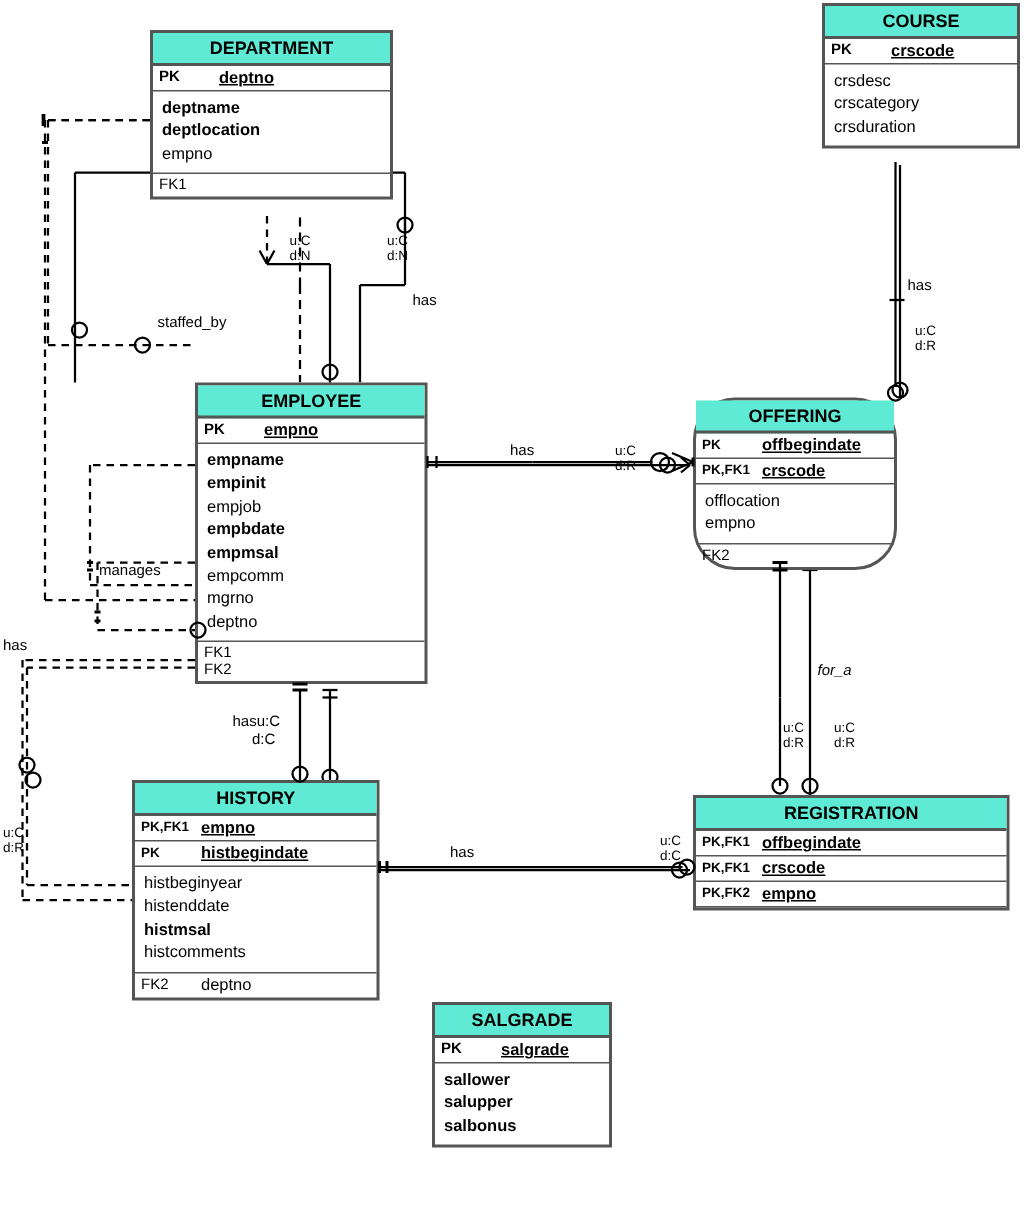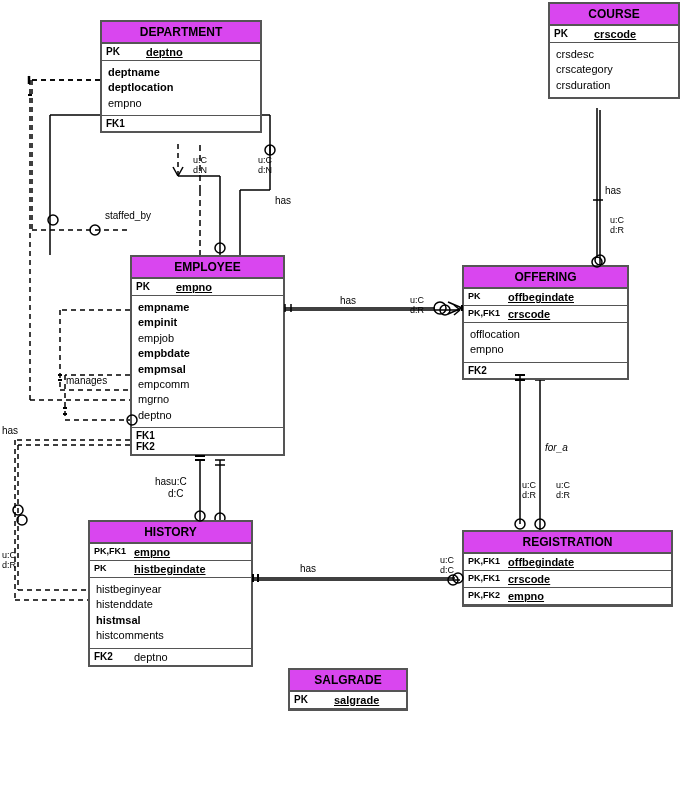--- a/index.html
+++ b/index.html
@@ -17,21 +17,21 @@
       width: 690px;
       height: 803px;
     }
     .entity-table {
       position: absolute;
       border: 2px solid #555;
       background: #fff;
       min-width: 120px;
     }
     .entity-header {
-      background: #d946ef;
+      background: #5eead4;
       text-align: center;
       font-weight: bold;
       padding: 3px 6px;
       border-bottom: 2px solid #555;
       font-size: 12px;
     }
     .pk-row {
       display: flex;
       border-bottom: 1px solid #555;
       padding: 2px 4px;
@@ -62,21 +62,21 @@
     }
     .fk-section {
       display: flex;
       border-top: 1px solid #555;
       padding: 2px 4px;
     }
     .fk-label {
       font-size: 10px;
       min-width: 40px;
       color: #000;
-      font-weight: bold;
+      font-weight: normal;
     }
     .fk-field {
       font-size: 11px;
     }
     svg.lines {
       position: absolute;
       top: 0; left: 0;
       width: 690px;
       height: 803px;
       pointer-events: none;
@@ -221,21 +221,21 @@
     <div class="fk-section" style="flex-direction:column;">
       <div style="display:flex;">
         <span class="fk-label">FK1</span>
       </div>
       <div style="display:flex;">
         <span class="fk-label">FK2</span>
       </div>
     </div>
   </div>
 
-  <div class="entity-table" style="left:462px; top:265px; width:167px;">
+  <div class="entity-table" style="left:462px; top:265px; width:136px;border-radius:28px;">
     <div class="entity-header">OFFERING</div>
     <div class="pk-row">
       <span class="pk-label" style="font-size:9px;">PK</span>
       <span class="pk-field">offbegindate</span>
     </div>
     <div class="pk-row">
       <span class="pk-label" style="font-size:9px;">PK,FK1</span>
       <span class="pk-field">crscode</span>
     </div>
     <div class="fields-row">
@@ -283,20 +283,25 @@
       <span class="pk-label" style="font-size:9px;">PK,FK2</span>
       <span class="pk-field">empno</span>
     </div>
   </div>
 
   <div class="entity-table" style="left:288px; top:668px; width:114px;">
     <div class="entity-header">SALGRADE</div>
     <div class="pk-row">
       <span class="pk-label">PK</span>
       <span class="pk-field">salgrade</span>
+    </div>
+    <div class="fields-row">
+      <span class="field-item field-bold">sallower</span>
+      <span class="field-item field-bold">salupper</span>
+      <span class="field-item field-bold">salbonus</span>
     </div>
   </div>
 
   <div class="rel-label" style="left:275px; top:195px;">has</div>
   <div class="rel-label" style="left:105px; top:210px;">staffed_by</div>
   <div class="rel-label" style="left:340px; top:295px;">has</div>
   <div class="rel-label" style="left:66px; top:375px;">manages</div>
   <div class="rel-label" style="left:2px; top:425px;">has</div>
   <div class="rel-label" style="left:155px; top:476px;">hasu:C</div>
   <div class="rel-label" style="left:168px; top:488px;">d:C</div>

